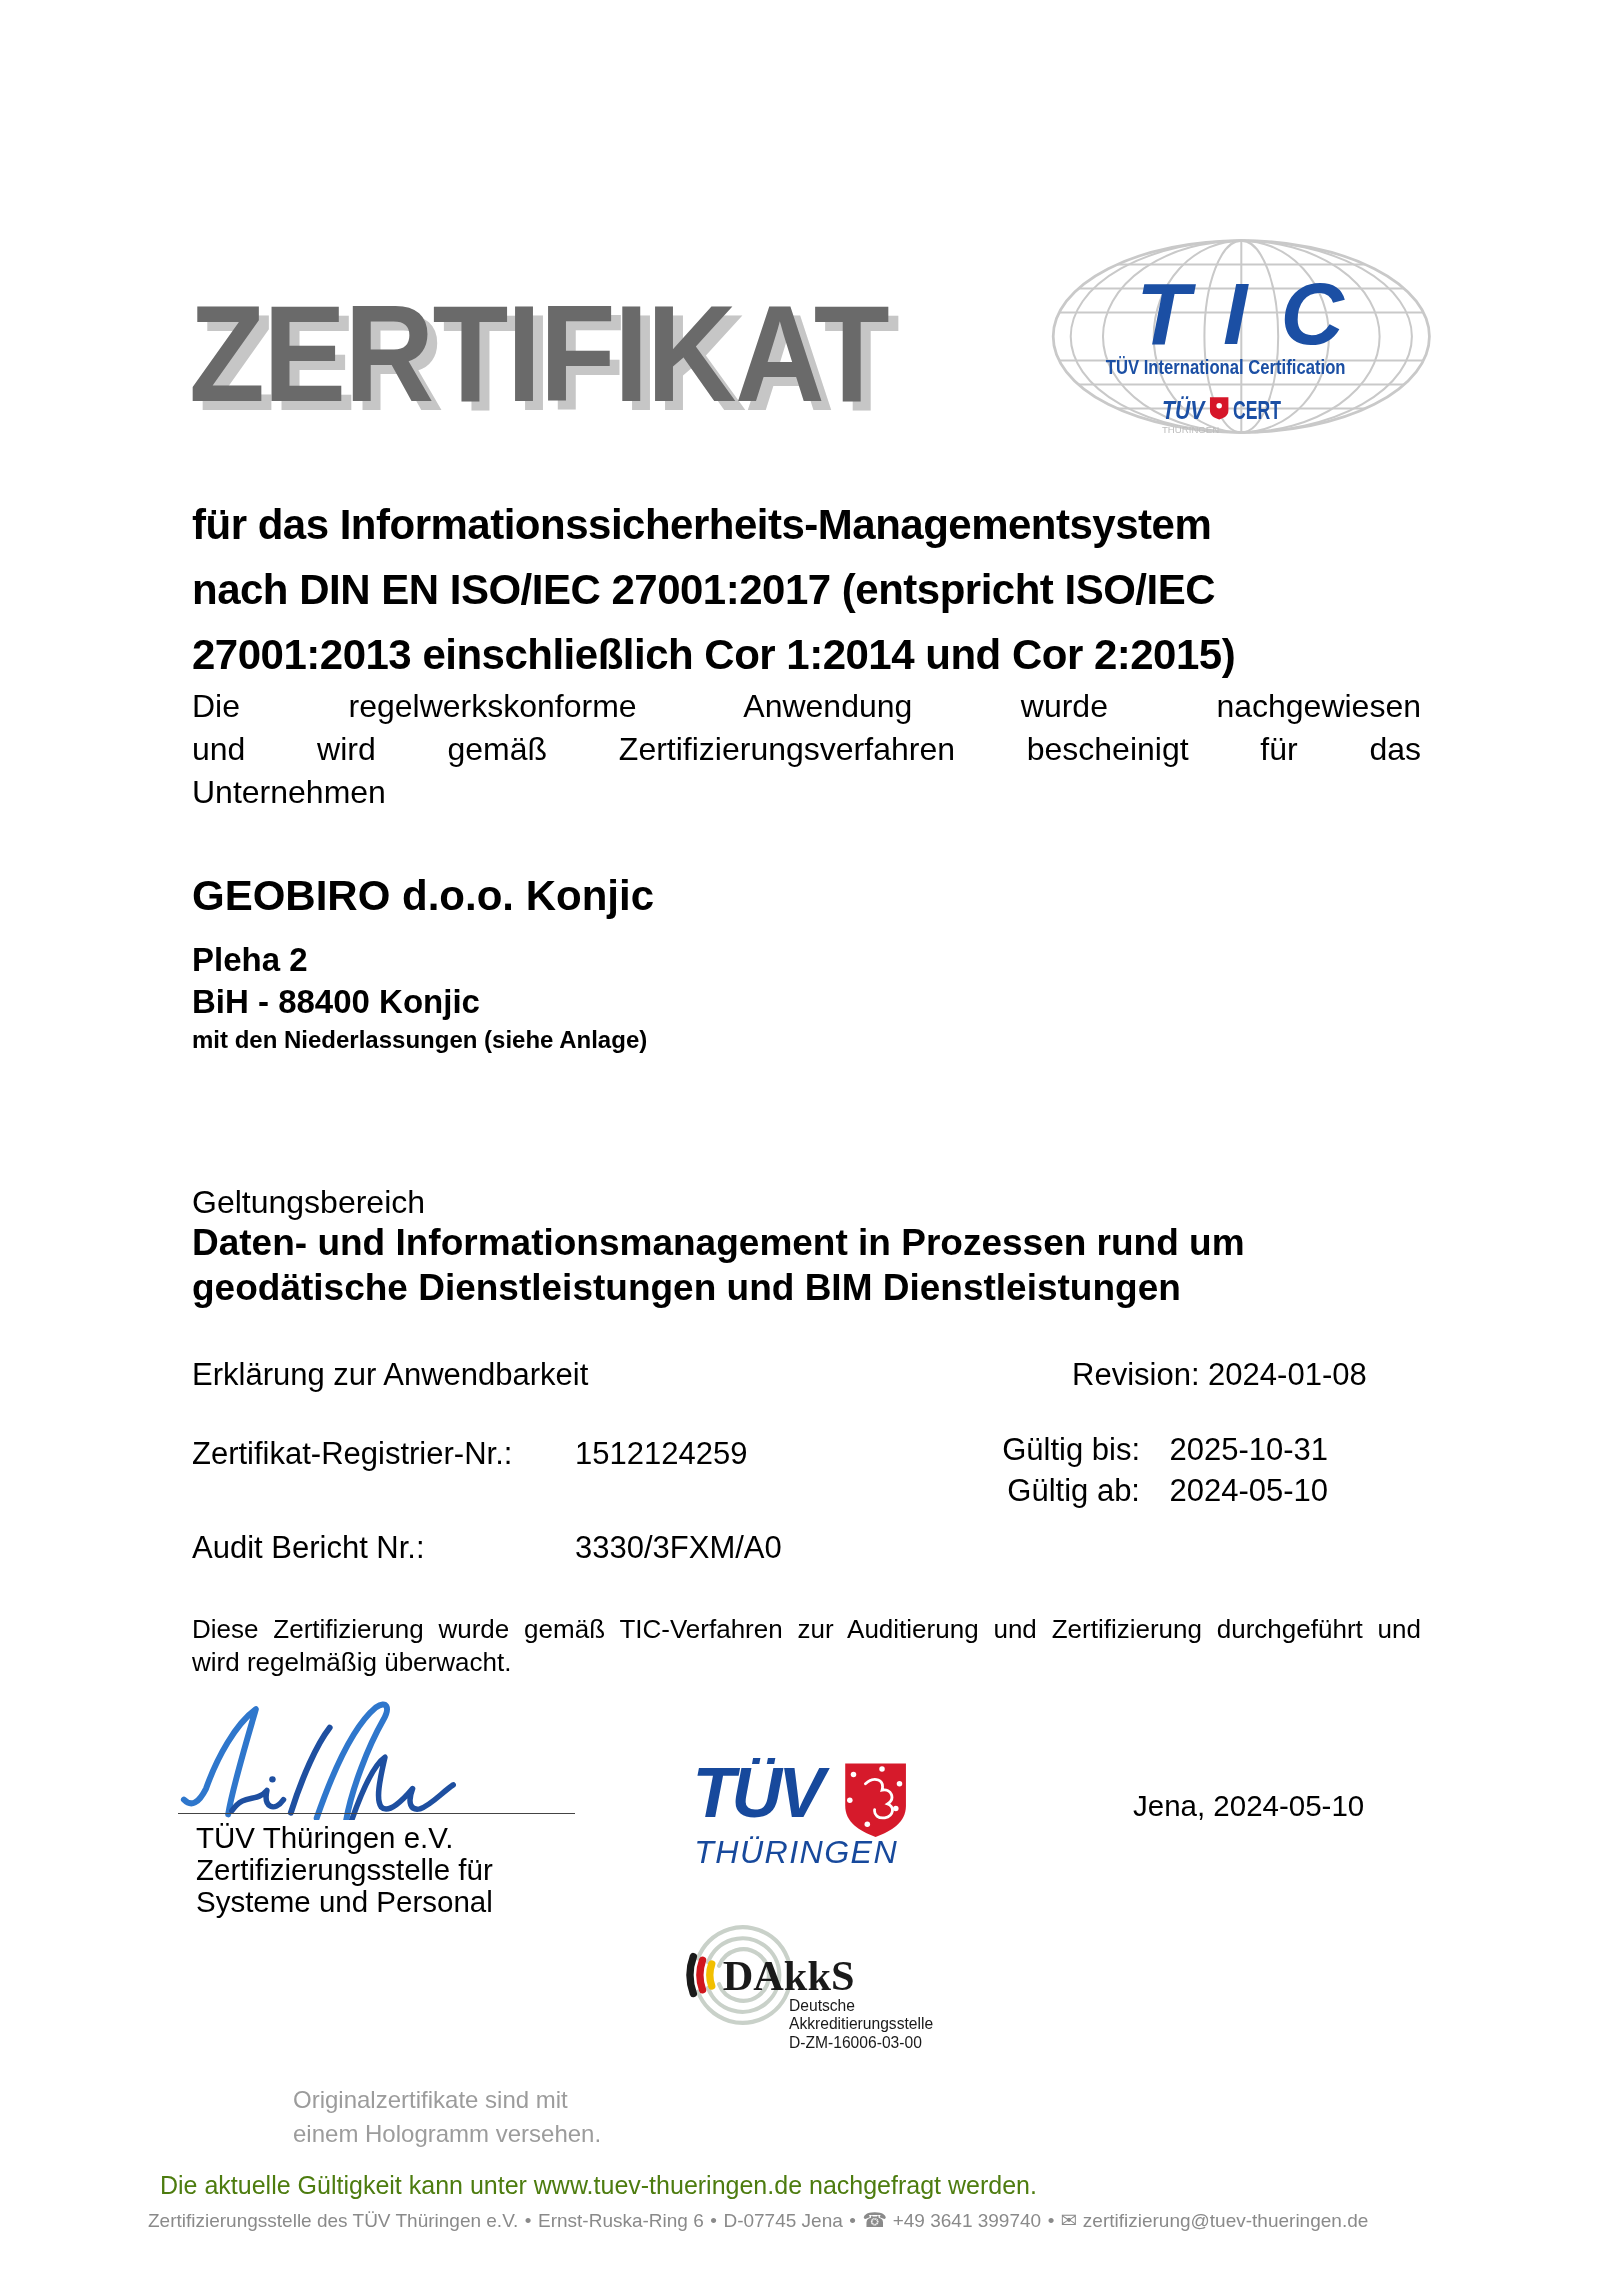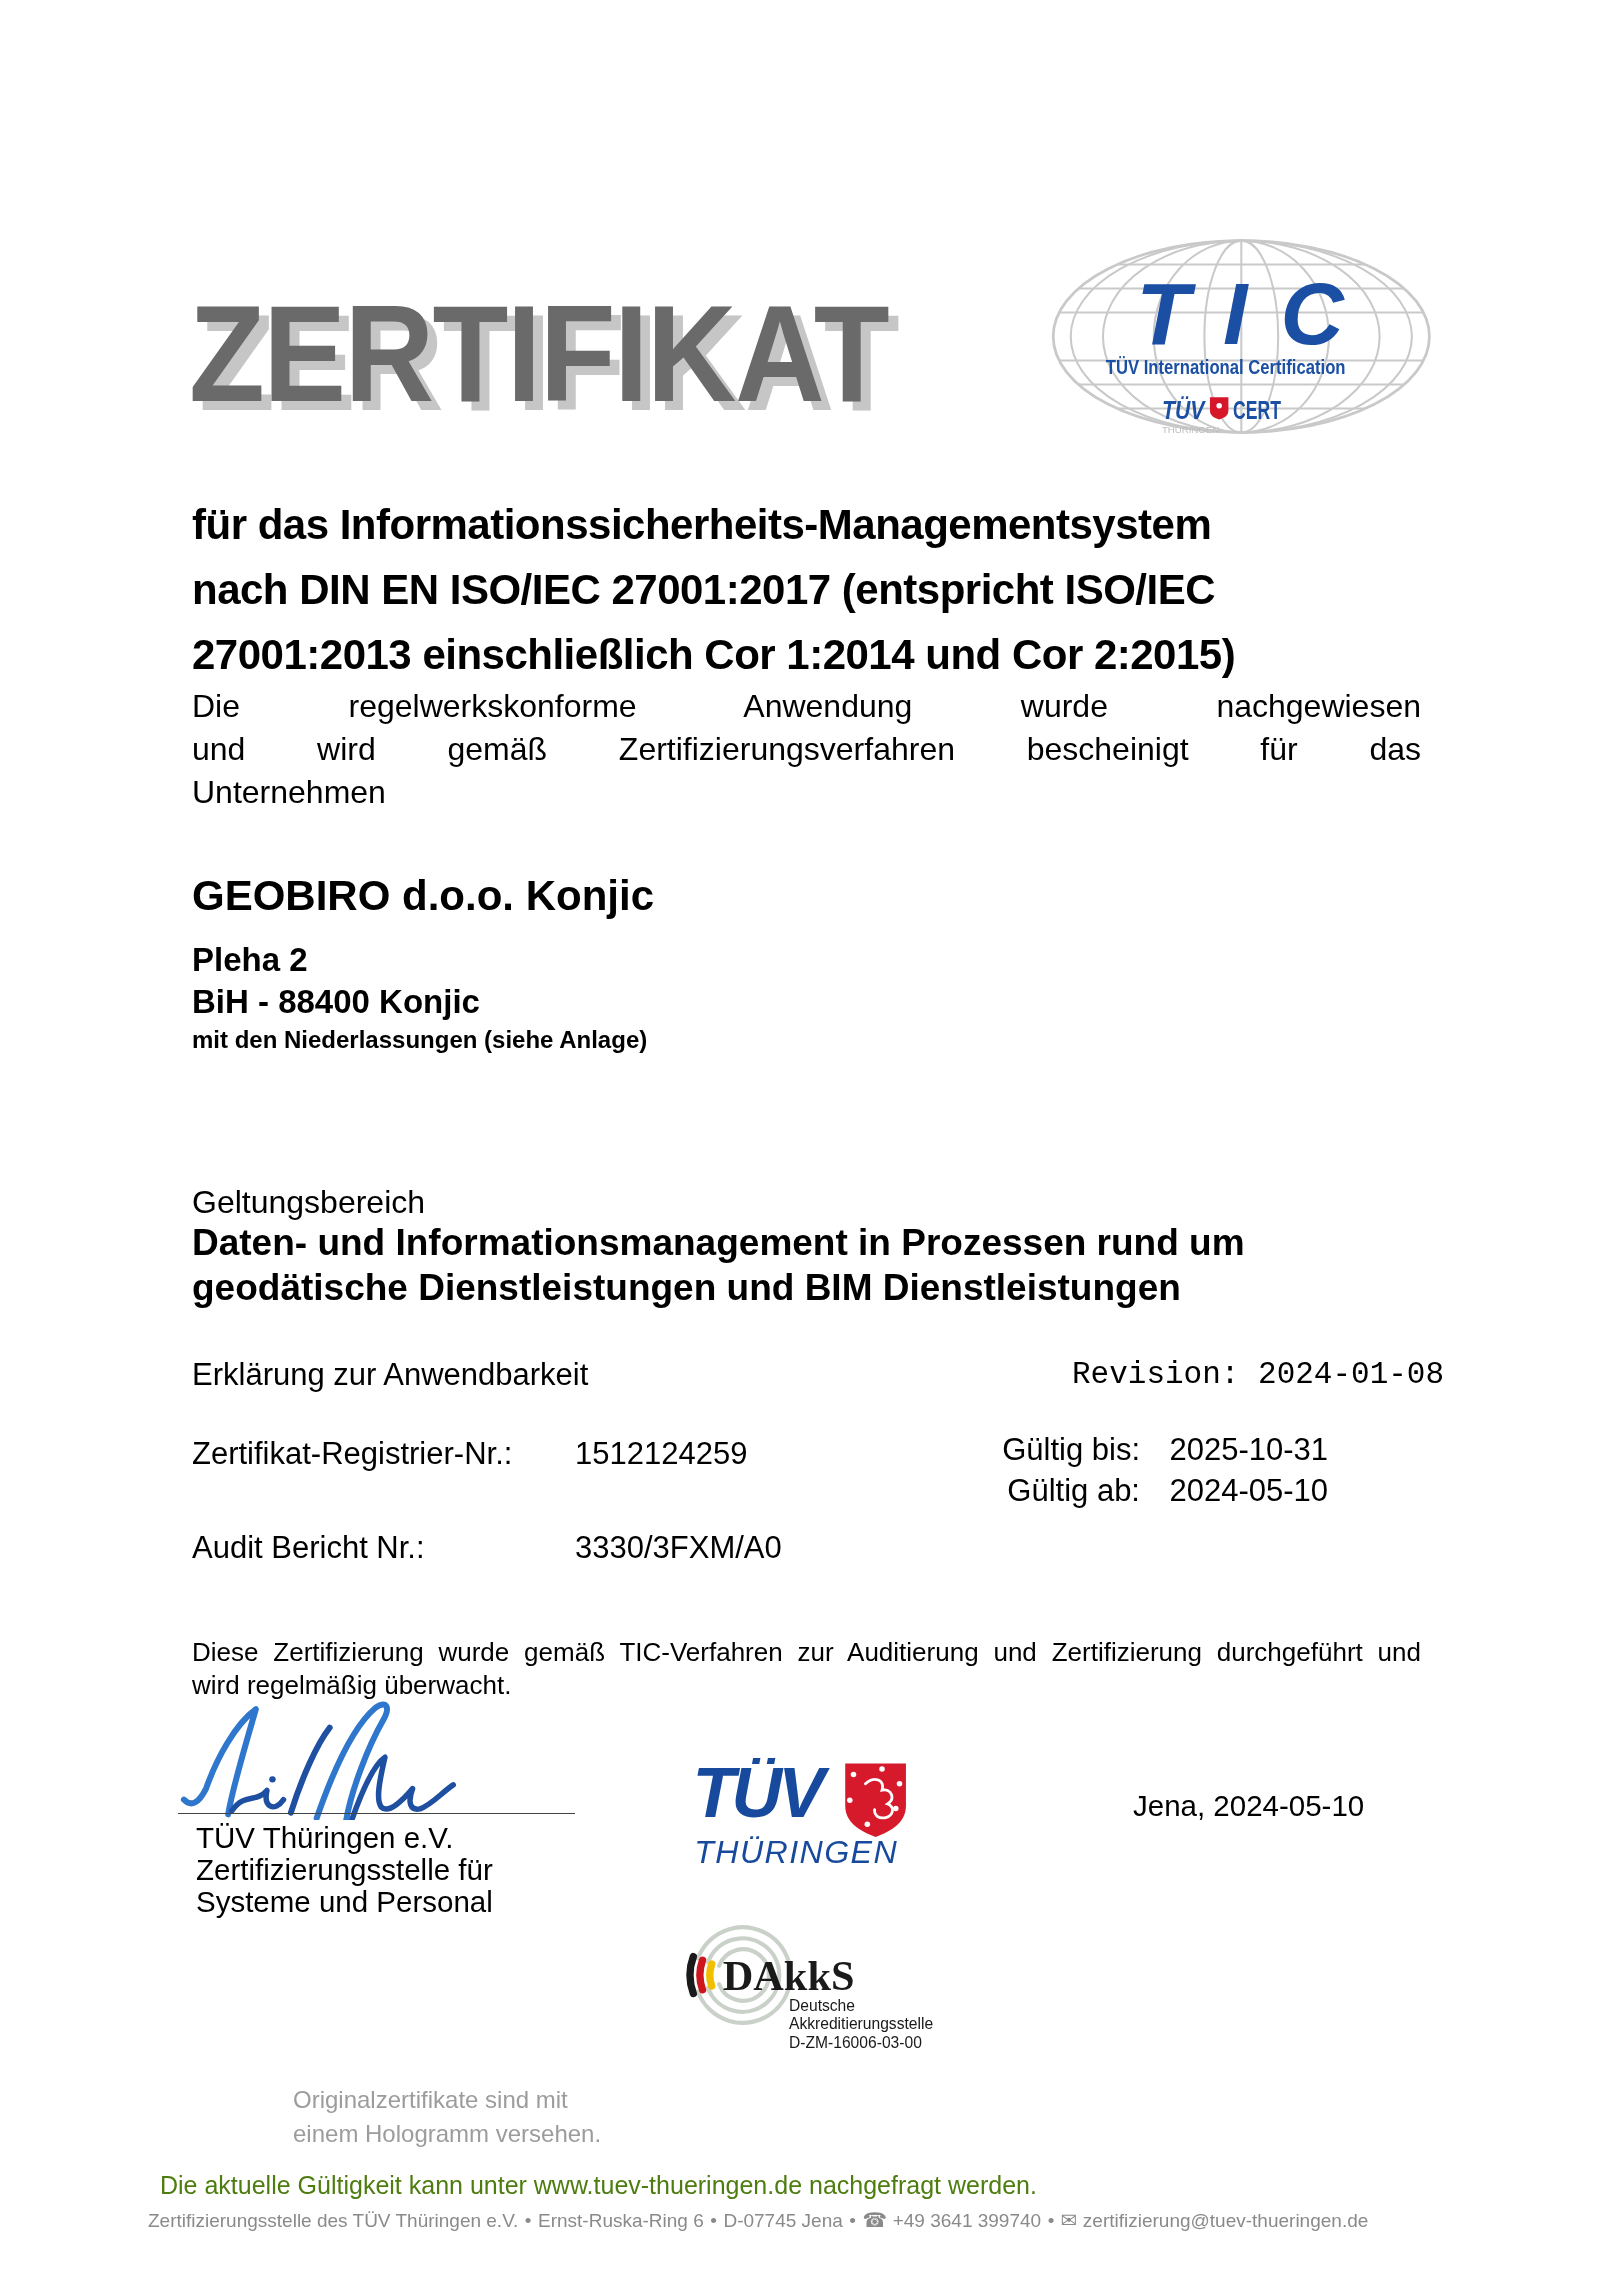--- a/index.html
+++ b/index.html
@@ -27,21 +27,21 @@
   
   .company-name{left:192px;top:872px;font-size:42px;font-weight:bold;text-align:right;}
   .addr1{left:192px;top:941px;font-size:33px;font-weight:bold;}
   .addr2{left:192px;top:983px;font-size:33px;font-weight:bold;}
   .branches{left:192px;top:1026px;font-size:24px;font-weight:bold;}
   
   .scope-label{left:192px;top:1161px;font-size:32px;margin-top:23px;}
   .scope-lines{left:192px;top:1220px;width:1237px;font-size:37px;font-weight:bold;line-height:45px;}
   
   .d-applicability{left:192px;top:1357px;font-size:31px;}
-  .d-revision{left:1072px;top:1357px;font-size:31px;font-family:Liberation Mono, monospace;}
+  .d-revision{left:1072px;top:1357px;font-size:31px;}
   .d-registry{left:192px;top:1436px;font-size:31px;}
   .d-audit{left:192px;top:1530px;font-size:31px;}
   .d-label{display:inline-block;width:383px;white-space:nowrap;}
   .validity{left:960px;top:1429px;font-size:31px;line-height:41px;}
   .validity .vrow{display:grid;grid-template-columns:180px 157px;column-gap:29.5px;}
   .validity .vlabel{text-align:right;white-space:nowrap;}
   .validity .vvalue{text-align:left;white-space:nowrap;}
   
   .note{left:192px;top:1613px;width:1229px;font-size:26px;line-height:33px;}
   
@@ -140,21 +140,21 @@
       <span class="vlabel">Gültig ab:</span>
       <span class="vvalue">2024-05-10</span>
     </div>
   </div>
 
   <div class="abs d-audit">
     <span class="d-label">Audit Bericht Nr.:</span><span>3330/3FXM/A0</span>
   </div>
 
   <div class="abs note">
-    <div class="just nowrap" style="white-space:normal;margin-top:23px;">Diese Zertifizierung wurde gemäß TIC-Verfahren zur Auditierung und Zertifizierung durchgeführt und</div>
+    <div class="just nowrap" style="white-space:normal;">Diese Zertifizierung wurde gemäß TIC-Verfahren zur Auditierung und Zertifizierung durchgeführt und</div>
     <div>wird regelmäßig überwacht.</div>
   </div>
 
   <svg class="abs sig-svg" width="332" height="120" viewBox="0 0 360 130">
     <g fill="none" stroke-linecap="round" stroke-linejoin="round">
       <path d="M14,108 C22,116 30,112 38,96 C50,62 70,26 92,10 C82,44 66,98 62,124" stroke="#2f77cc" stroke-width="6.5"></path>
       <path d="M66,120 C80,100 92,112 104,98 C100,116 112,122 122,108" stroke="#1e4fa0" stroke-width="6"></path>
       <circle cx="110" cy="86" r="3.5" fill="#1e4fa0" stroke="none"></circle>
       <path d="M130,122 C142,84 158,48 172,30" stroke="#1e4fa0" stroke-width="6.5"></path>
       <path d="M158,128 C176,76 198,28 222,8 C234,0 238,8 230,22 C214,50 196,96 190,130" stroke="#2f77cc" stroke-width="6.5"></path>

